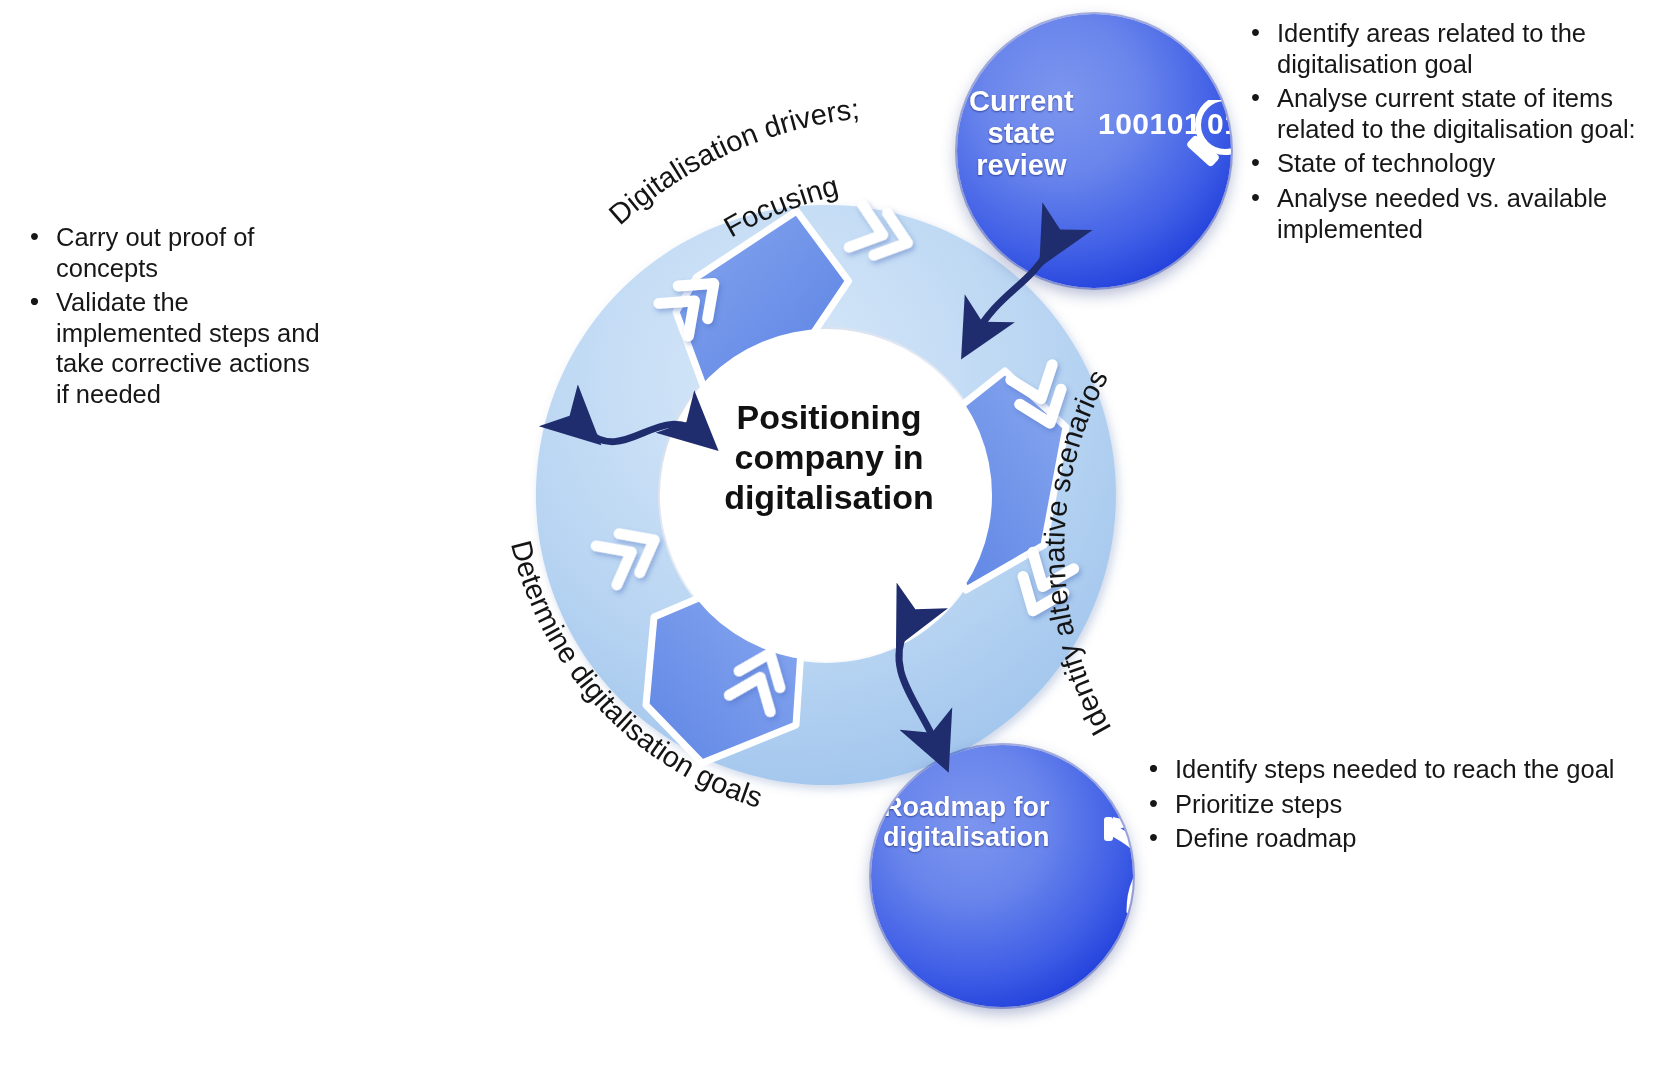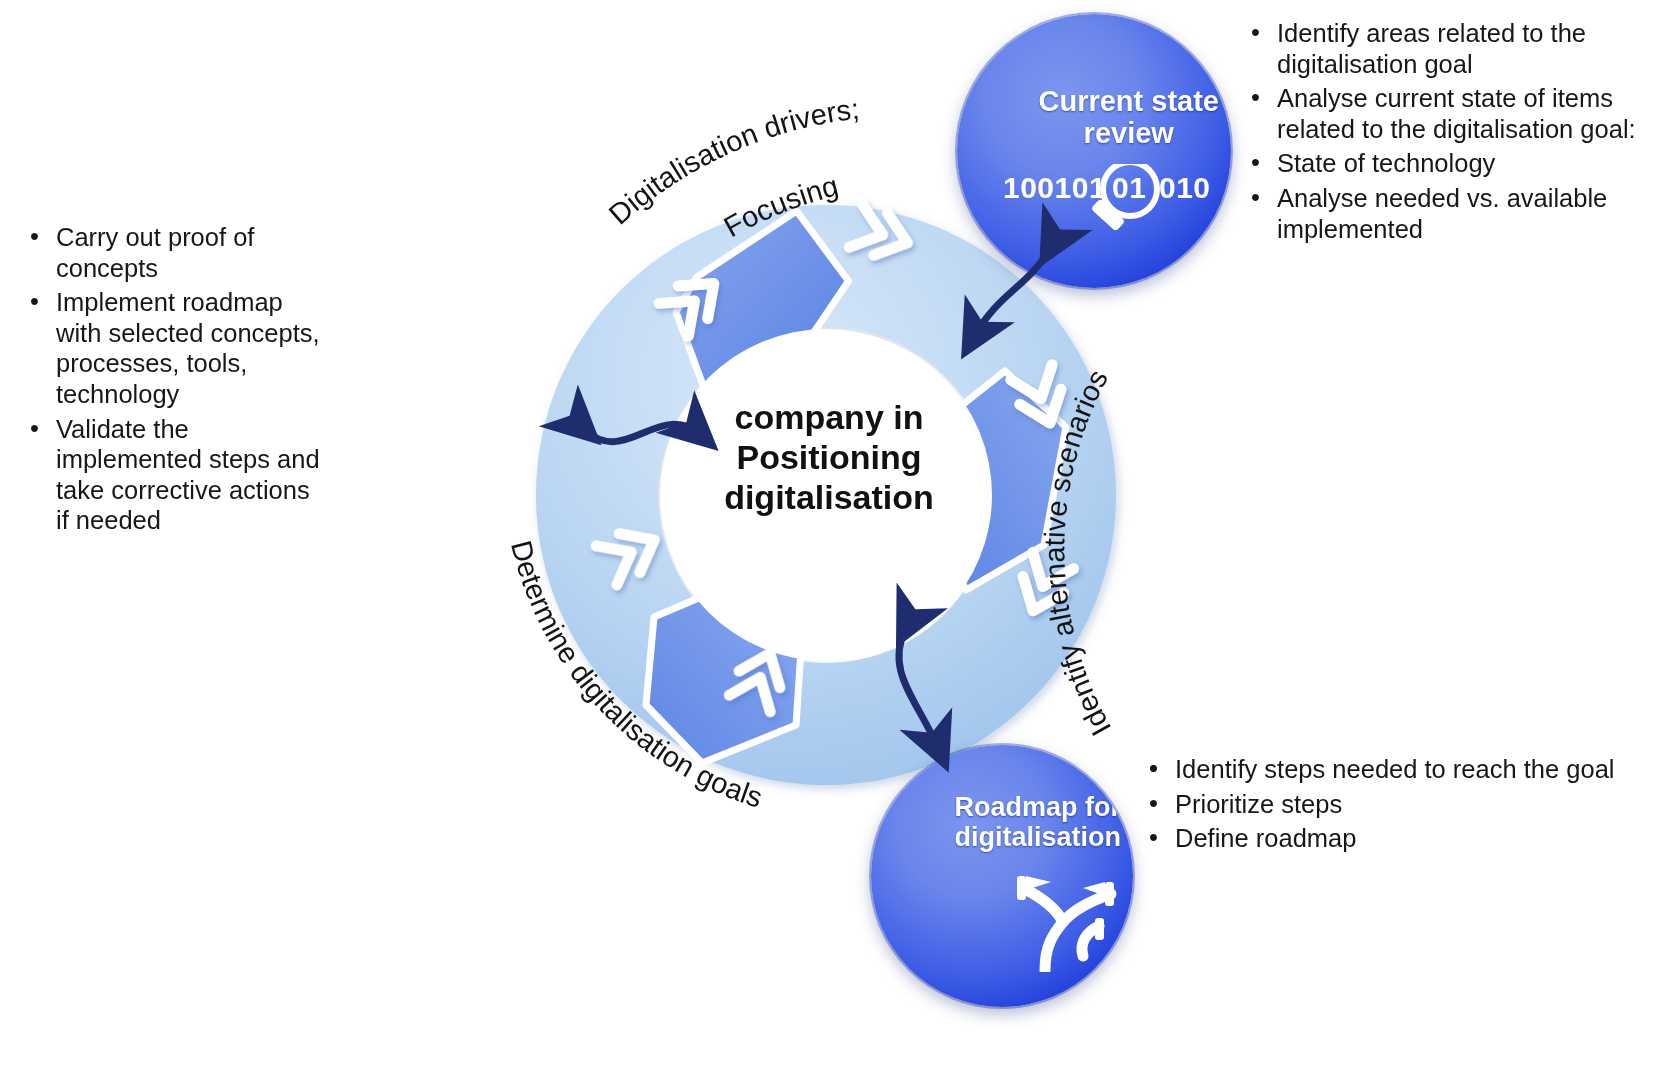--- a/index.html
+++ b/index.html
@@ -33,21 +33,21 @@
   
   .ring-wrap{position:absolute;left:496px;top:165px;width:660px;height:660px;}
   .ring-wrap svg{display:block;}
 
   
   .node{
     position:absolute;border-radius:50%;
     background:
       radial-gradient(circle at 38% 30%, #7c95ee 0%, #6a86ec 30%, #3f5ee6 62%, #1a38d8 85%, #1630c9 100%);
     box-shadow:0 0 0 2px rgba(20,40,170,.35), 0 6px 16px rgba(20,40,120,.35);
-    display:flex;flex-direction:column;align-items:flex-end;
+    display:flex;flex-direction:row;align-items:flex-start;
     justify-content:flex-start;
     text-align:center;
     color:#ffffff;
     font-weight:bold;
     overflow:hidden;
   }
   .node .ttl{
     font-size:28px;line-height:1.10;font-weight:bold;
     text-shadow:0 1px 2px rgba(10,20,90,.55);
     padding:0 12px;
@@ -183,22 +183,22 @@
     </text>
     <text>
       <textPath href="#pathRight" startOffset="4%">Identify alternative scenarios</textPath>
     </text>
     <text>
       <textPath href="#pathLeft" startOffset="3%">Determine digitalisation goals</textPath>
     </text>
   </svg>
 
   <div class="centre-label">
+    <div>Positioning</div>
     <div>company in</div>
-    <div>Positioning</div>
     <div>digitalisation</div>
   </div>
 
   <div class="node" id="node-current">
     <div class="ttl">
       <div>Current state</div>
       <div>review</div>
     </div>
     <div class="ico" style="margin-top:14px;">
       <svg width="232" height="86" viewBox="0 0 232 86">
@@ -257,21 +257,21 @@
       <li><span class="bul">•</span><span>Identify areas related to the digitalisation goal</span></li>
       <li><span class="bul">•</span><span>Analyse current state of items related to the digitalisation goal:</span></li>
       <li><span class="bul">•</span><span>State of technology</span></li>
       <li><span class="bul">•</span><span>Analyse needed vs. available implemented</span></li>
     </ul>
   </div>
 
   <div class="bullets" id="block-left">
     <ul>
       <li><span class="bul">•</span><span>Carry out proof of concepts</span></li>
-      <li><span class="bul">•</span><span>Implement roadmap with selected concepts, processes, tools, technology</span></li>
+      <li><span class="bul">•</span></li>
       <li><span class="bul">•</span><span>Validate the implemented steps and take corrective actions if needed</span></li>
     </ul>
   </div>
 
   <div class="bullets" id="block-bottom-right">
     <ul>
       <li><span class="bul">•</span></li>
       <li><span class="bul">•</span><span>Identify steps needed to reach the goal</span></li>
       <li><span class="bul">•</span><span>Prioritize steps</span></li>
       <li><span class="bul">•</span><span>Define roadmap</span></li>

